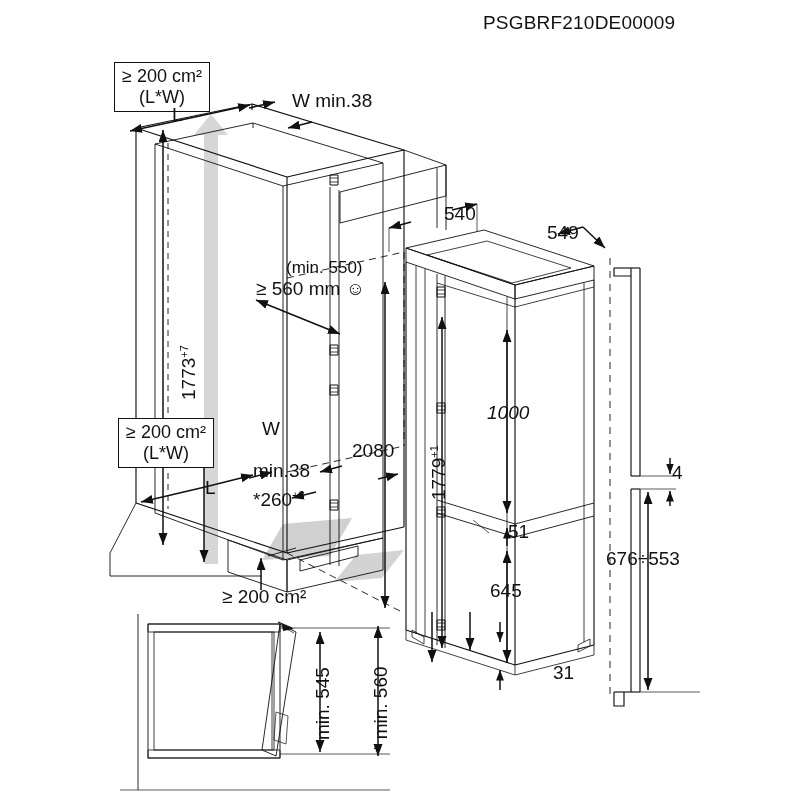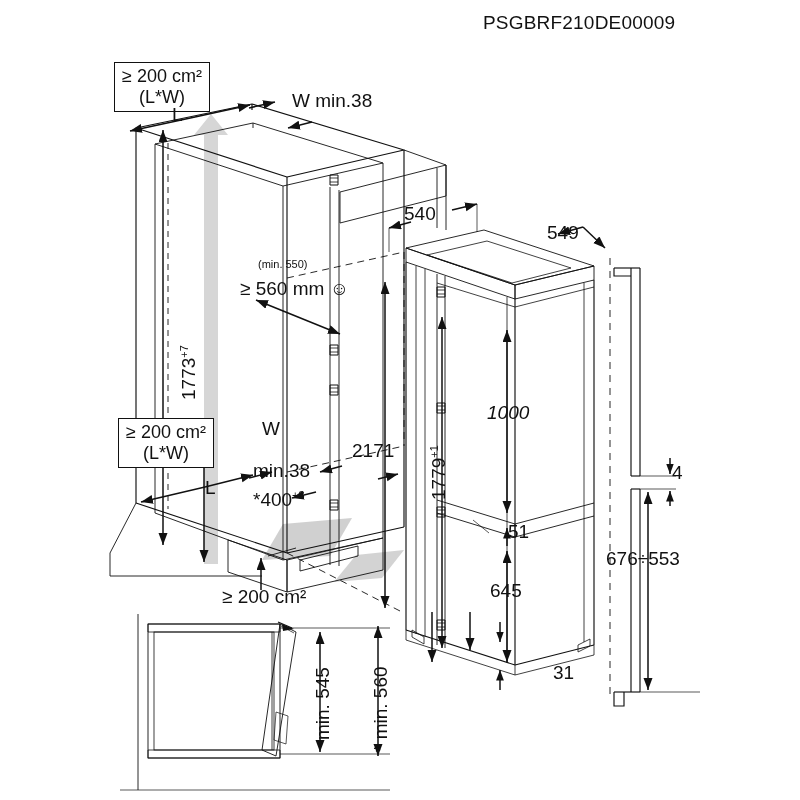--- a/index.html
+++ b/index.html
@@ -4,21 +4,21 @@
 <title>Installation Diagram</title>
 <style>
   html,body{margin:0;padding:0;background:#ffffff;}
   body{width:800px;height:800px;overflow:hidden;
        font-family:"Liberation Sans","DejaVu Sans",sans-serif;color:#111;}
   #sheet{position:relative;width:800px;height:800px;background:#fff;}
   #drawing{position:absolute;left:0;top:0;width:800px;height:800px;}
   #doc-code{position:absolute;left:483px;top:12px;font-size:19px;letter-spacing:.2px;
             color:#111;white-space:nowrap;}
   .lbl{position:absolute;font-size:19px;color:#111;white-space:nowrap;line-height:1.12;}
-  .lbl.sm{font-size:11px;}
+  .lbl.sm{font-size:17px;margin-left:28px;}
   .lbl.rot{transform-origin:0 0;transform:rotate(-90deg);}
   .sup{font-size:11px;vertical-align:super;letter-spacing:0;}
   .note-box{position:absolute;border:1.4px solid #111;background:#fff;
             padding:3px 7px 4px 7px;font-size:18px;text-align:center;line-height:1.14;}
 </style>
 </head>
 <body>
 
 <div id="sheet">
 
@@ -268,42 +268,42 @@
   <div class="lbl" style="left:172px;top:104px;">L</div>
 
   <div class="lbl" style="left:292px;top:90px;">W min.38</div>
 
   <div class="lbl" style="left:205px;top:477px;">L</div>
 
   <div class="lbl" style="left:262px;top:418px;">W</div>
   <div class="lbl" style="left:253px;top:440px;margin-top:20px;">min.38</div>
 
   <div class="lbl sm" style="left:258px;top:258px;">(min. 550)</div>
-  <div class="lbl" style="left:240px;top:278px;">
+  <div class="lbl" style="left:256px;top:278px;">
     <span>≥ 560 mm</span>
     <span>☺</span>
   </div>
 
   <div class="lbl" style="left:253px;top:489px;">
-    <span>*400</span><span class="sup">+8</span>
+    <span>*260</span><span class="sup">+8</span>
   </div>
 
   <div class="lbl" style="left:222px;top:586px;">≥ 200 cm²</div>
 
   <div class="lbl rot" style="left:178px;top:400px;">
     <span>1773</span><span class="sup">+7</span>
   </div>
 
-  <div class="lbl" style="left:352px;top:440px;">2171</div>
+  <div class="lbl" style="left:352px;top:440px;">2080</div>
 
   <div class="lbl rot" style="left:428px;top:500px;">
     <span>1779</span><span class="sup">+1</span>
   </div>
 
-  <div class="lbl" style="left:404px;top:203px;">540</div>
+  <div class="lbl" style="left:404px;top:203px;padding-left:40px;">540</div>
 
   <div class="lbl" style="left:547px;top:222px;">549</div>
 
   <div class="lbl" style="left:487px;top:402px;font-style:italic;">1000</div>
 
   <div class="lbl" style="left:508px;top:521px;text-align:center;">51</div>
 
   <div class="lbl" style="left:490px;top:580px;">645</div>
 
   <div class="lbl" style="left:672px;top:462px;">4</div>

